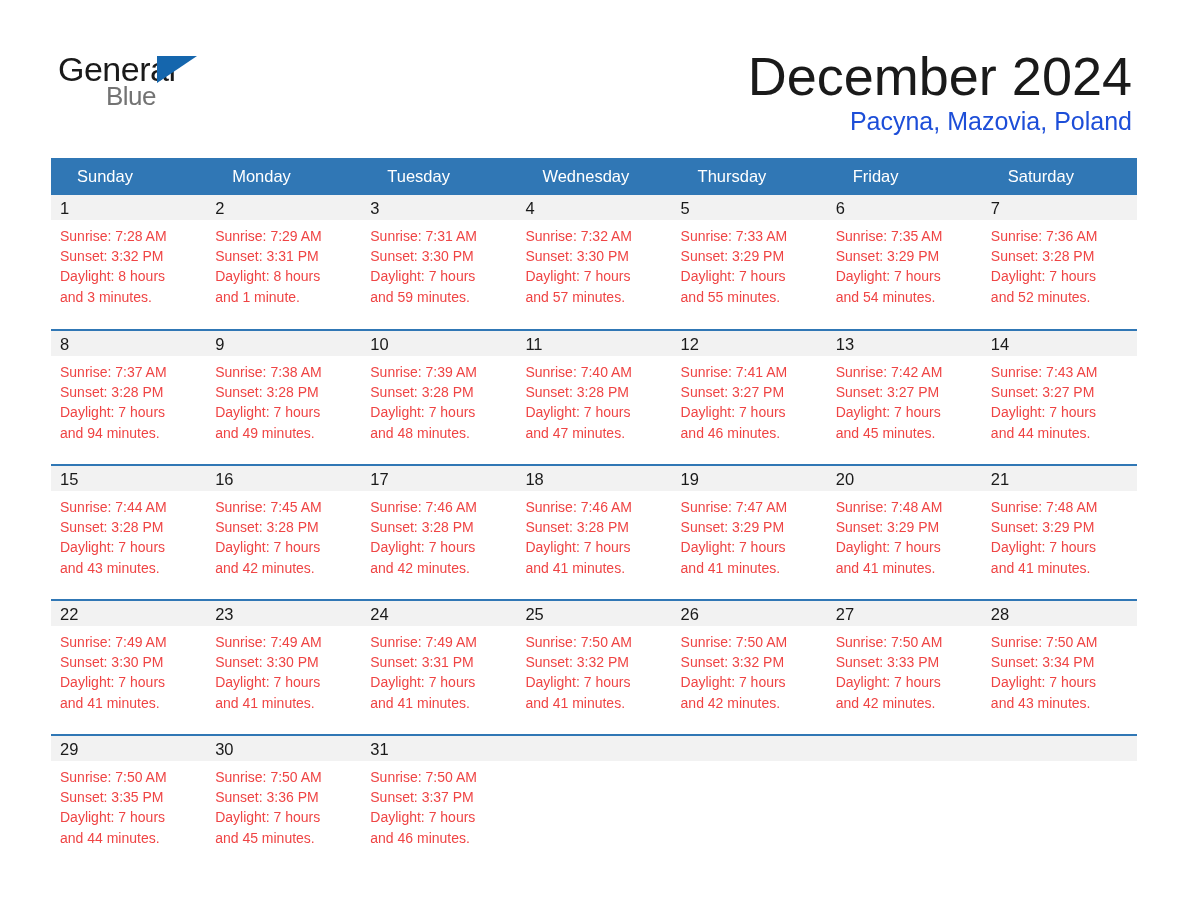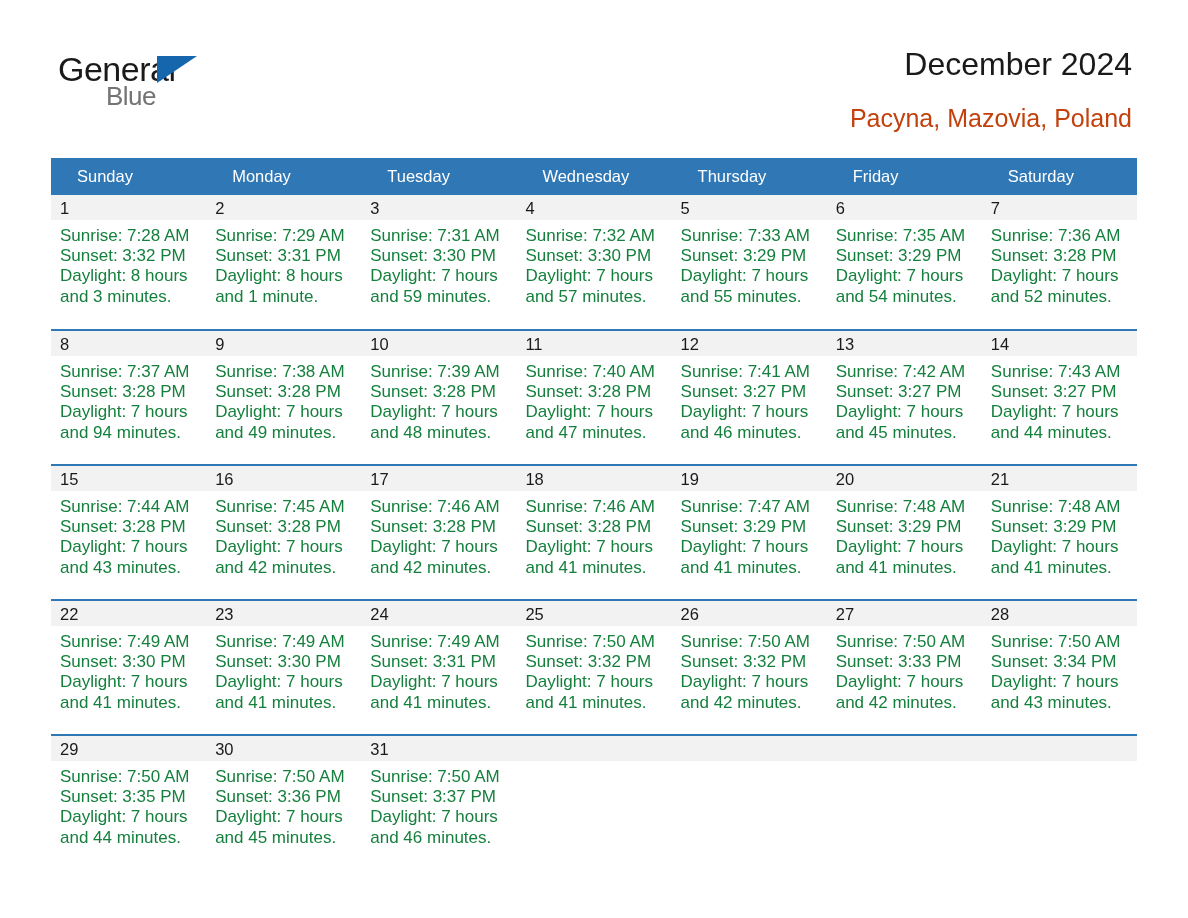--- a/index.html
+++ b/index.html
@@ -64,32 +64,32 @@
     color: #737373;
     line-height: 1;
   }
 
   .titles {
     text-align: right;
     flex: 0 0 auto;
     padding-top: 2px;
   }
   .month-title {
-    font-size: 32px;
+    font-size: 54px;
     font-weight: normal;
     color: #1a1a1a;
     line-height: 1.06;
     letter-spacing: 0px;
     white-space: nowrap;
   }
   .location {
     font-size: 25px;
     font-weight: normal;
-    color: #c2410c;
-    margin-top: 23px;
+    color: #1d4ed8;
+    margin-top: 3px;
     line-height: 1.05;
     white-space: nowrap;
   }
 
   
   .calendar {
     margin: 0 51px 0 51px;
     width: 1086px;
     box-sizing: border-box;
   }
@@ -129,23 +129,23 @@
     line-height: 1;
     height: 25px;
     box-sizing: border-box;
   }
   .daynum.empty {
     background: #f2f2f2;
     color: transparent;
   }
   .info {
     padding: 6px 6px 0 9px;
-    font-size: 17px;
+    font-size: 14px;
     line-height: 20.2px;
-    color: #15803d;
+    color: #ef4444;
   }
   .info div {
     white-space: nowrap;
   }
   td.blank .info { visibility: hidden; }
 </style>
 </head>
 <body>
 
 <div class="page">

